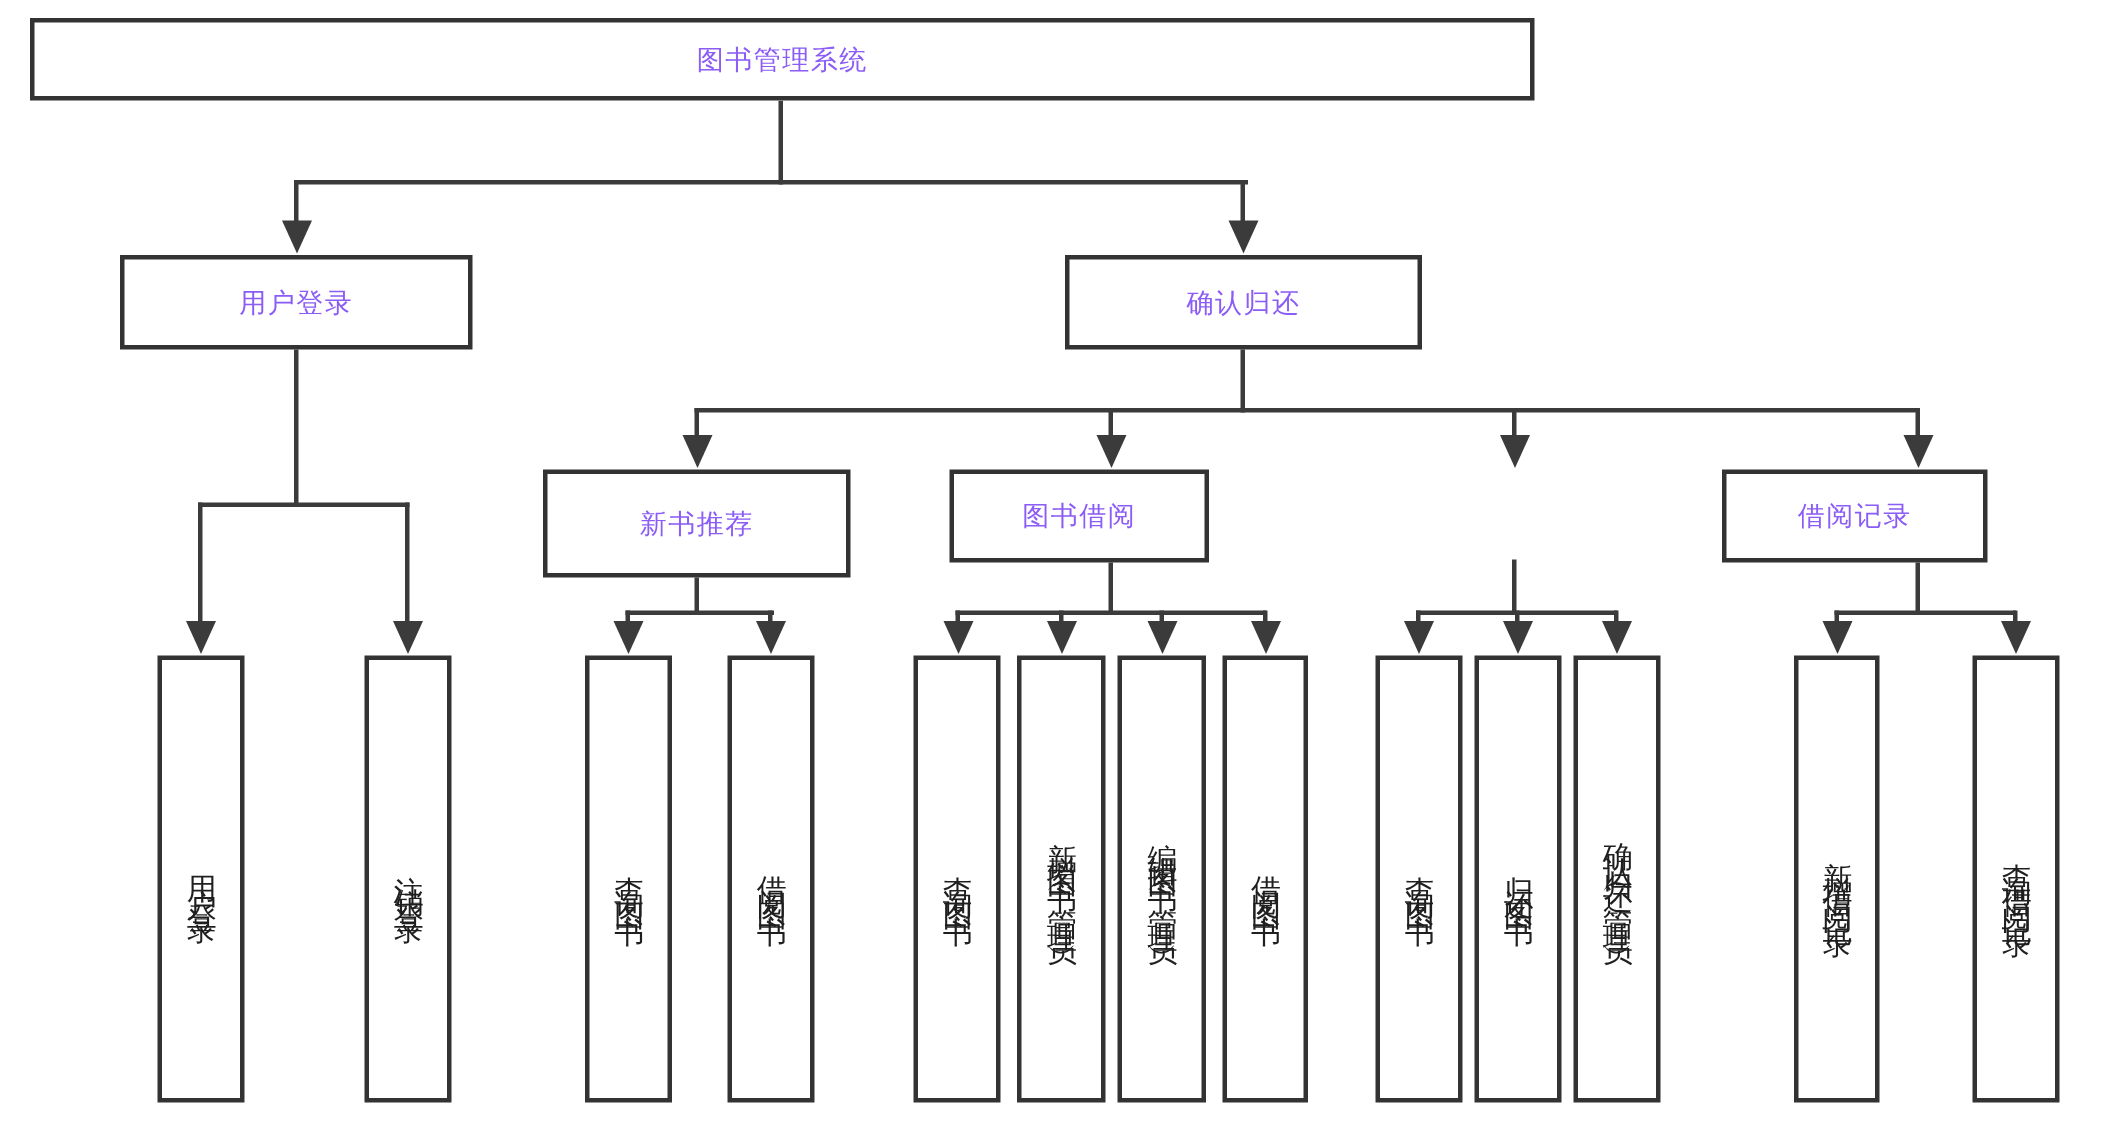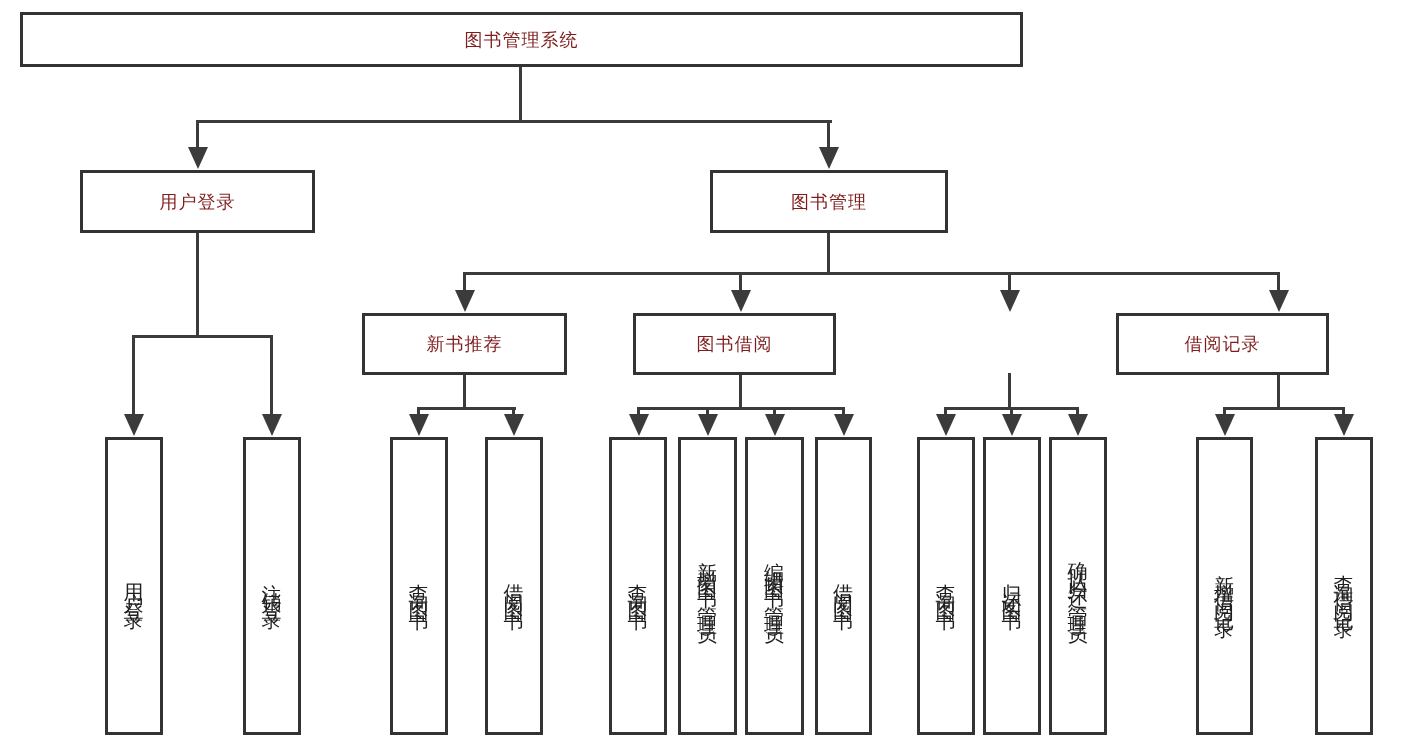--- a/index.html
+++ b/index.html
@@ -3,21 +3,21 @@
 <meta charset="utf-8">
 <style>
   html,body{margin:0;padding:0;background:#ffffff;}
   .stage{
     position:relative;width:1405px;height:747px;background:#ffffff;
     font-family:"Liberation Sans","DejaVu Sans",sans-serif;overflow:hidden;
   }
   .hbox{
     position:absolute;box-sizing:border-box;border:3px solid #333333;background:#ffffff;
     display:flex;align-items:center;justify-content:center;
-    font-size:18px;color:#7f1d1d;letter-spacing:1px;z-index:2;
+    font-size:18px;color:#8b5cf6;letter-spacing:1px;z-index:2;
   }
   .vbox{
     position:absolute;box-sizing:border-box;border:3px solid #333333;background:#ffffff;
     top:437px;height:298px;width:58px;
     display:flex;align-items:center;justify-content:center;z-index:2;
   }
   .vtext{
     writing-mode:vertical-rl;text-orientation:mixed;
     font-size:20px;letter-spacing:9px;line-height:1;color:#1f1f1f;
   }
@@ -46,42 +46,42 @@
 
   <div class="vline" style="left:519px;top:67px;height:56px"></div>
   <div class="hline" style="left:197px;top:120px;width:635px"></div>
   <div class="arrow" style="left:196px;top:120px;height:28px"></div>
   <div class="arrow" style="left:827px;top:120px;height:28px"></div>
 
   <div class="hbox" style="left:80px;top:170px;width:235px;height:63px">
     <span>用户登录</span>
   </div>
   <div class="hbox" style="left:710px;top:170px;width:238px;height:63px">
-    <span>图书管理</span>
+    <span>确认归还</span>
   </div>
 
   <div class="vline" style="left:196px;top:230px;height:107px"></div>
   <div class="hline" style="left:132px;top:335px;width:141px"></div>
   <div class="arrow" style="left:132px;top:335px;height:80px"></div>
   <div class="arrow" style="left:270px;top:335px;height:80px"></div>
 
   <div class="vline" style="left:827px;top:230px;height:45px"></div>
   <div class="hline" style="left:463px;top:272px;width:816px"></div>
   <div class="arrow" style="left:463px;top:272px;height:19px"></div>
   <div class="arrow" style="left:739px;top:272px;height:19px"></div>
   <div class="arrow" style="left:1008px;top:272px;height:19px"></div>
   <div class="arrow" style="left:1277px;top:272px;height:19px"></div>
 
-  <div class="hbox" style="left:362px;top:313px;width:205px;height:62px">
+  <div class="hbox" style="left:362px;top:313px;width:205px;height:72px">
     <span>新书推荐</span>
   </div>
-  <div class="hbox" style="left:633px;top:313px;width:203px;height:62px">
+  <div class="hbox" style="left:633px;top:313px;width:173px;height:62px">
     <span>图书借阅</span>
   </div>
-  <div class="hbox" style="left:1116px;top:313px;width:213px;height:62px">
+  <div class="hbox" style="left:1148px;top:313px;width:177px;height:62px">
     <span>借阅记录</span>
   </div>
 
   <div class="vline" style="left:463px;top:373px;height:37px"></div>
   <div class="hline" style="left:417px;top:407px;width:99px"></div>
   <div class="arrow" style="left:417px;top:407px;height:8px"></div>
   <div class="arrow" style="left:512px;top:407px;height:8px"></div>
 
   <div class="vline" style="left:739px;top:373px;height:37px"></div>
   <div class="hline" style="left:637px;top:407px;width:207px"></div>

